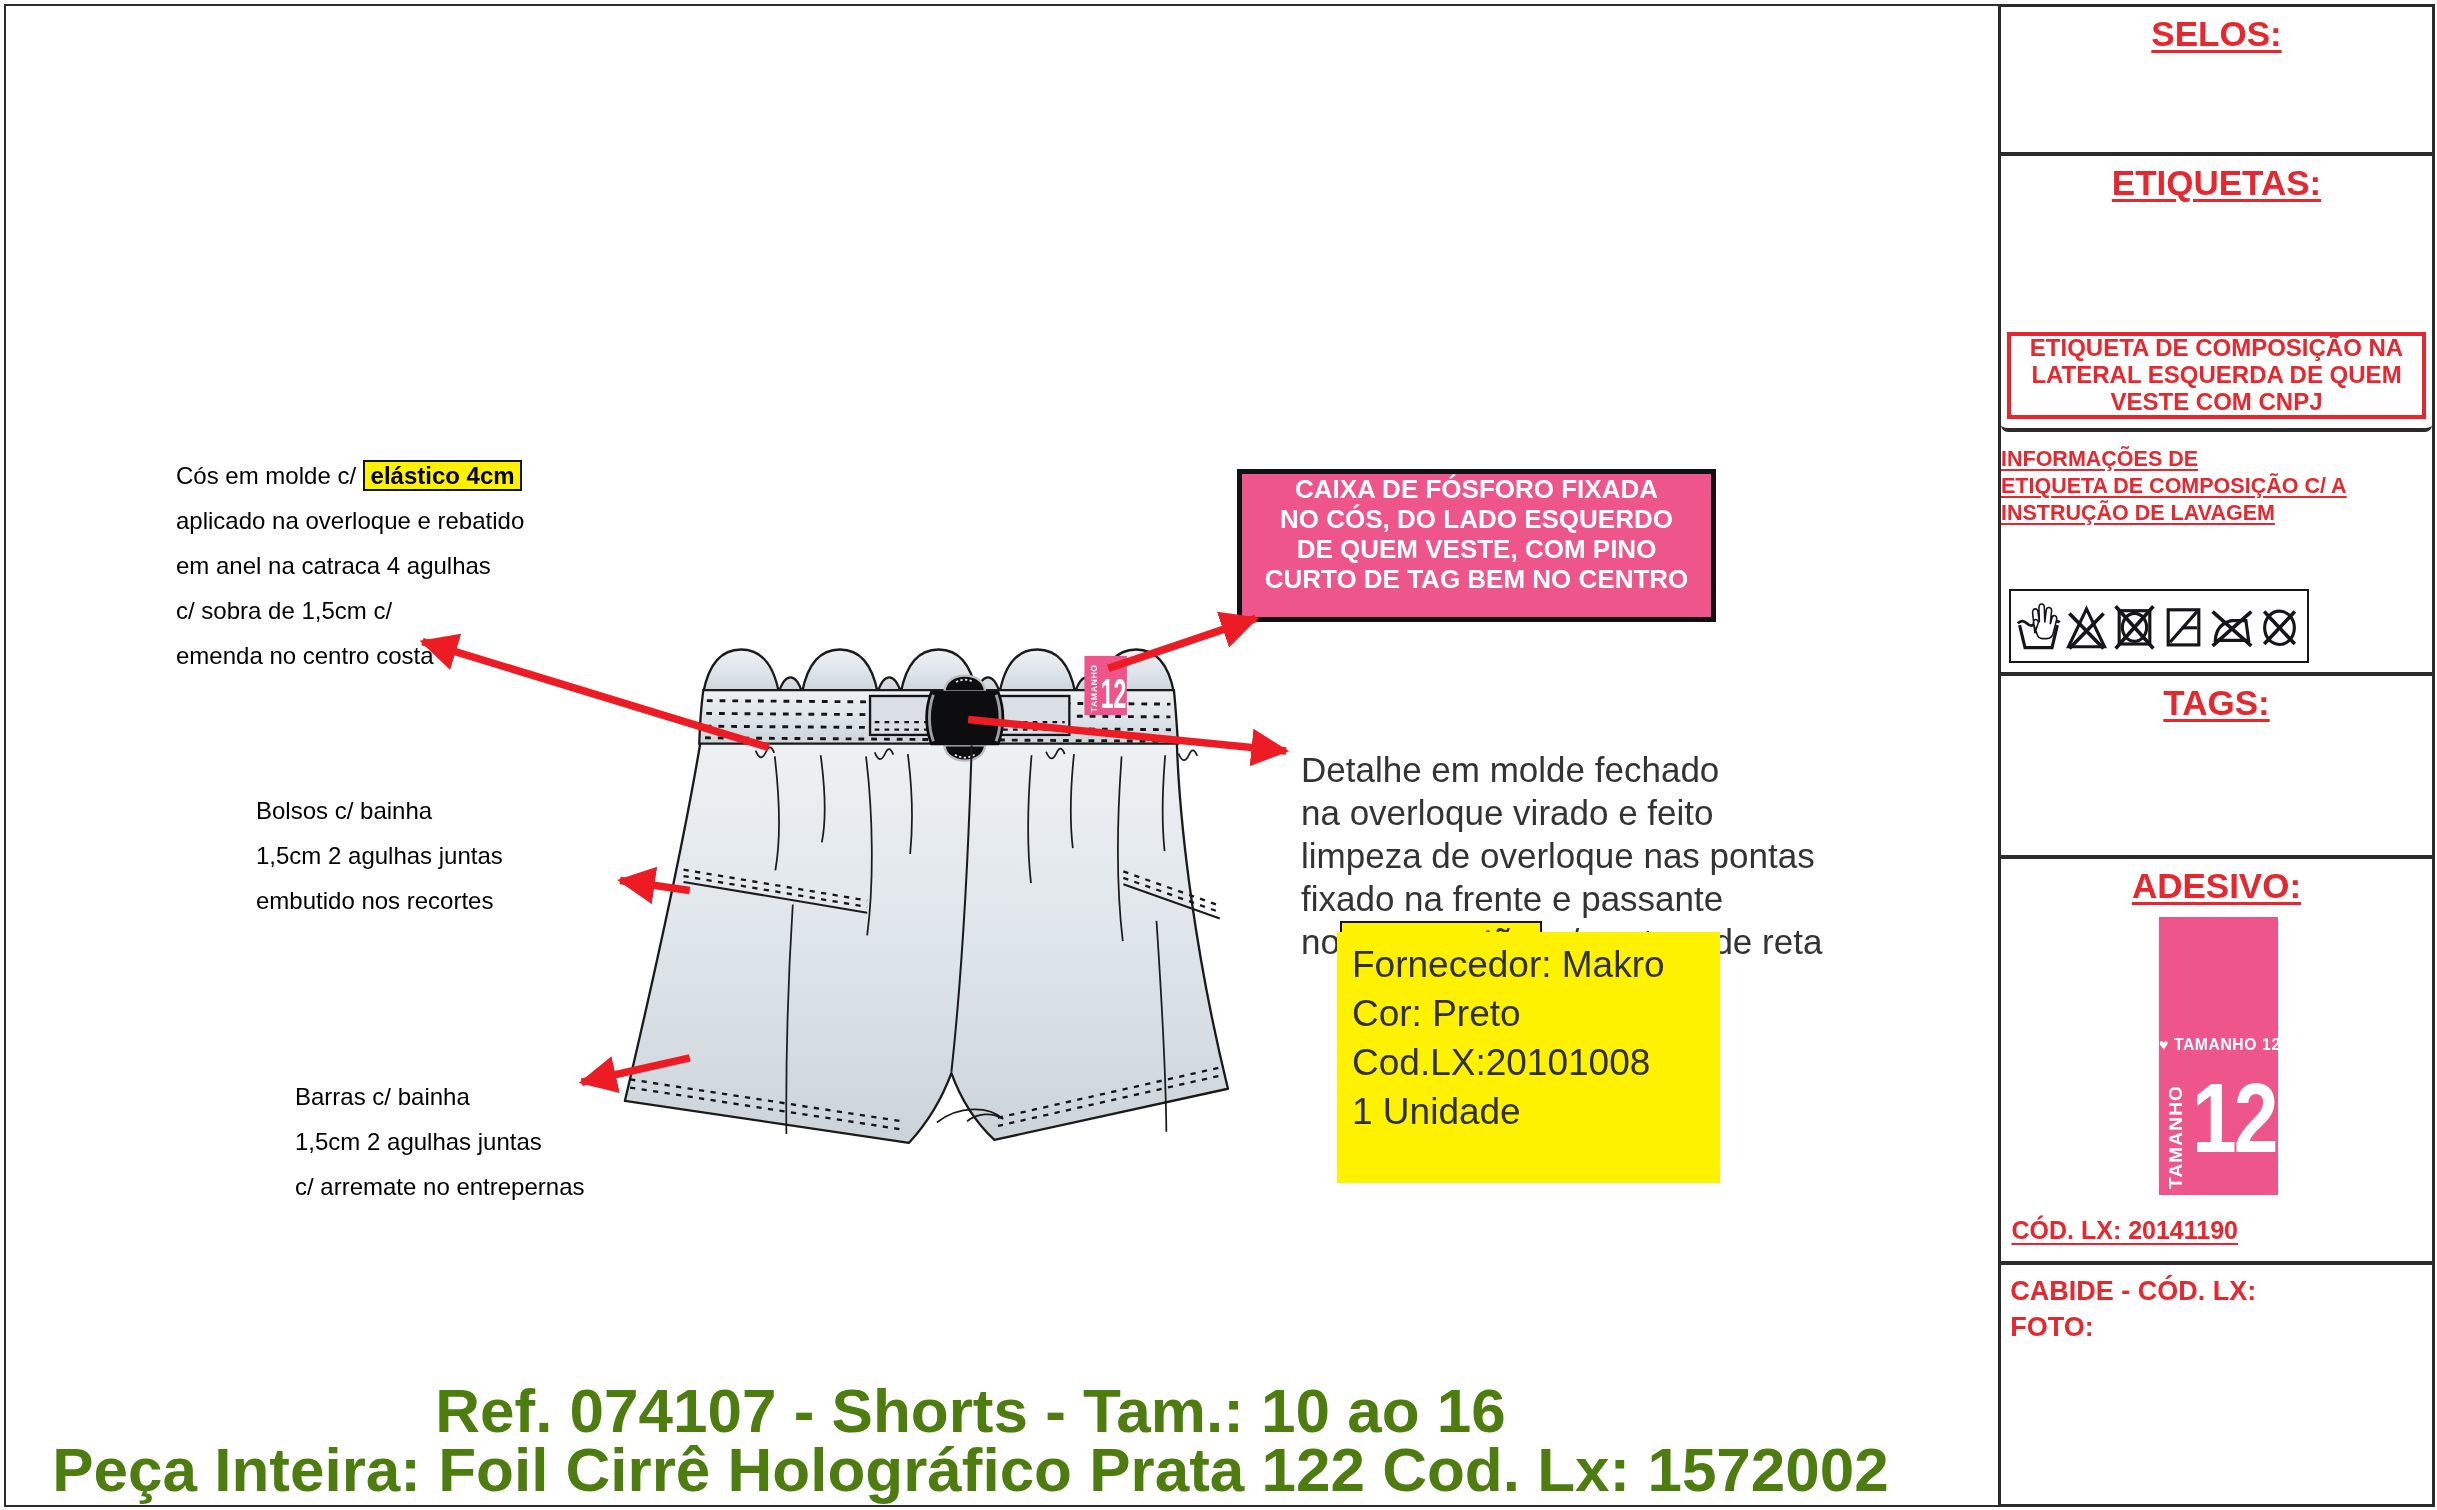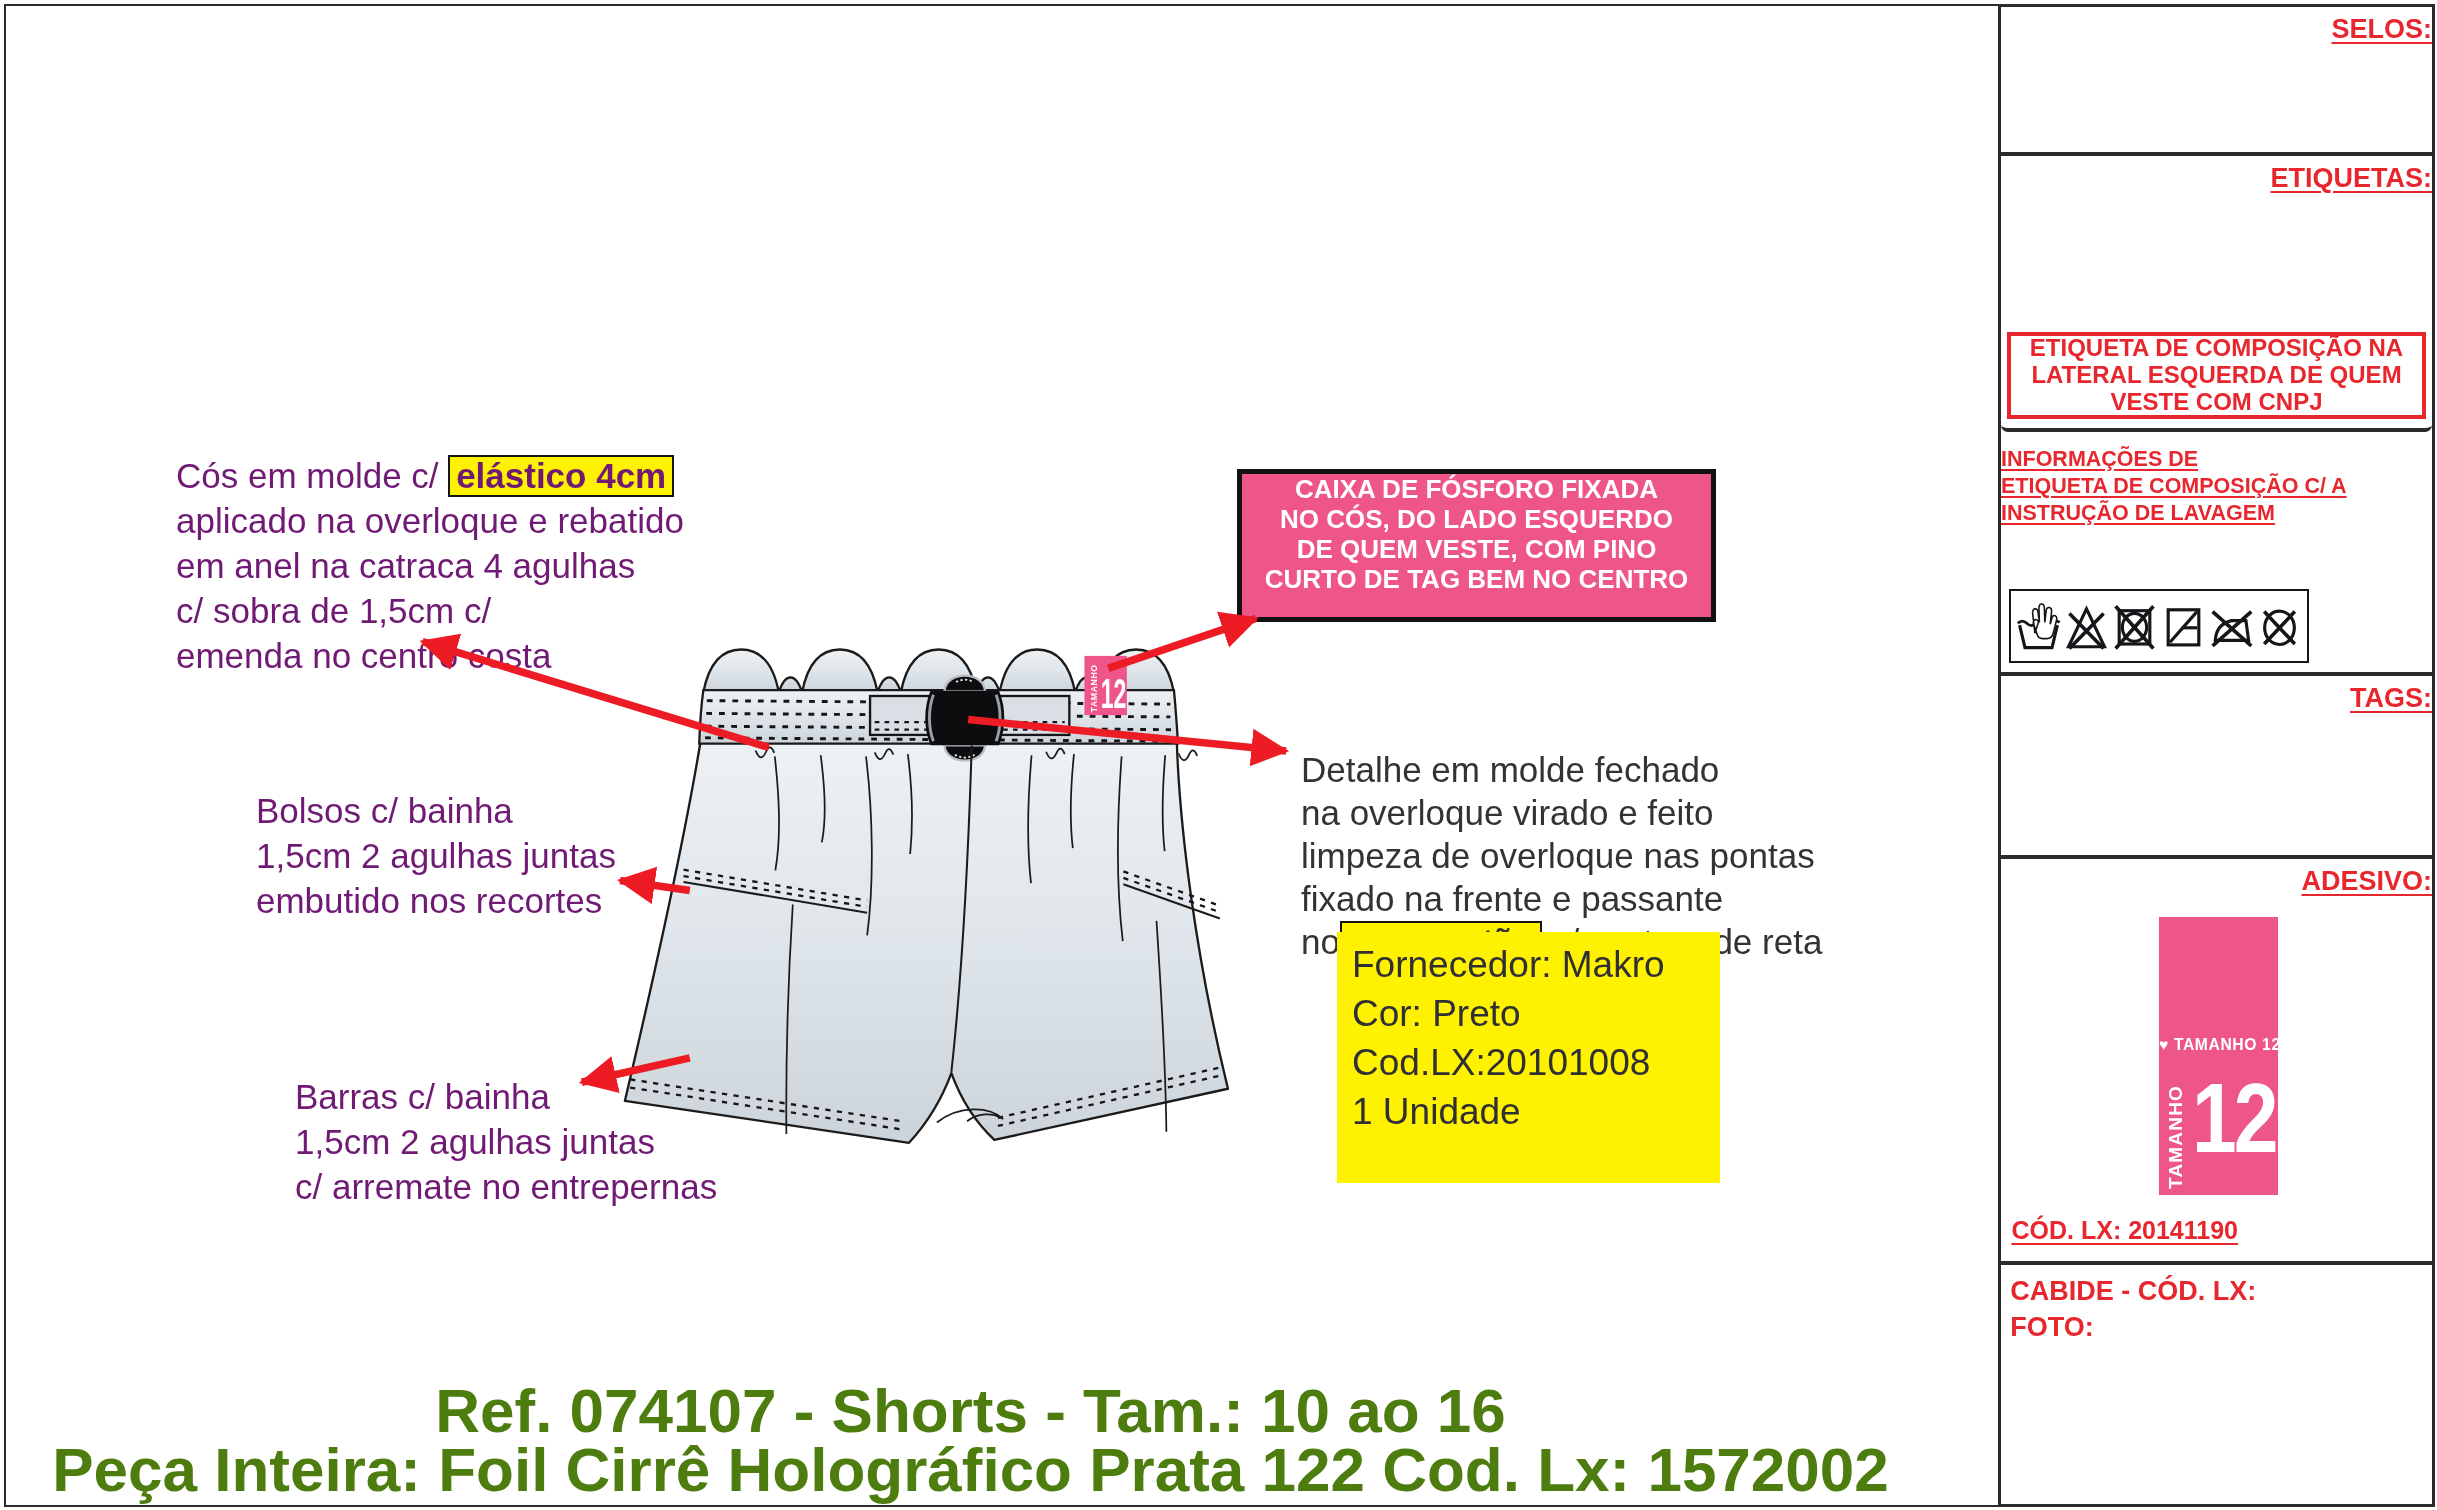--- a/index.html
+++ b/index.html
@@ -4,21 +4,21 @@
 <style>
   * { box-sizing: border-box; margin: 0; padding: 0; }
   html,body { width:2438px; height:1510px; }
   body {
     position:relative; background:#fff; overflow:hidden;
     font-family:"Liberation Sans", sans-serif; color:#333;
   }
   .page-border { position:absolute; inset:3.5px; border:2.3px solid #2b2b2b; pointer-events:none; }
 
   
-  .ann { position:absolute; font-size:35px; line-height:45px; color:#701a75; white-space:nowrap; }
+  .ann { position:absolute; font-size:24px; line-height:45px; color:#000000; white-space:nowrap; }
   .ann .hl, .detalhe .hl {
     background:var(--yellow); border:2.9px solid #141414; font-weight:bold;
     padding:0.6px 5.8px; display:inline-block; line-height:1.05;
   }
   #ann-waistband { left:176px; top:453px; }
   #ann-pockets   { left:256px; top:788px; }
   #ann-hems      { left:295px; top:1074px; }
   .detalhe { position:absolute; left:1301px; top:705px; font-size:35px; line-height:43px; color:#333; white-space:nowrap;margin-top:43px; }
 
   
@@ -43,22 +43,22 @@
   }
 
   
   .sidebar {
     position:absolute; left:1998px; top:3.5px; width:437px; height:1503px;
     border:3.5px solid #2b2b2b; background:#fff;
   }
   .sb-sec { position:relative; width:100%; border-bottom:4.1px solid #2b2b2b; }
   .sb-sec:last-child { border-bottom:none; }
   .sb-title {
-    display:block; text-align:right; padding-top:7px;
-    color:var(--red); font-weight:bold; font-size:27px;
+    display:block; text-align:center; padding-top:7px;
+    color:var(--red); font-weight:bold; font-size:35px;
     text-decoration:underline; text-underline-offset:4.1px;
   }
   .comp-box {
     position:absolute; left:5.8px; right:5.8px; top:176px; height:87px;
     border:4.1px solid var(--red); display:flex; flex-direction:column; justify-content:flex-end;
     color:var(--red); font-weight:bold; font-size:24px; line-height:27px; text-align:center;
   }
   .info-lines { display:block; text-align:left; padding-top:14px; color:var(--red);
     font-weight:bold; font-size:21.5px; line-height:27px; }
   .info-lines span { text-decoration:underline; text-underline-offset:2.9px; }

